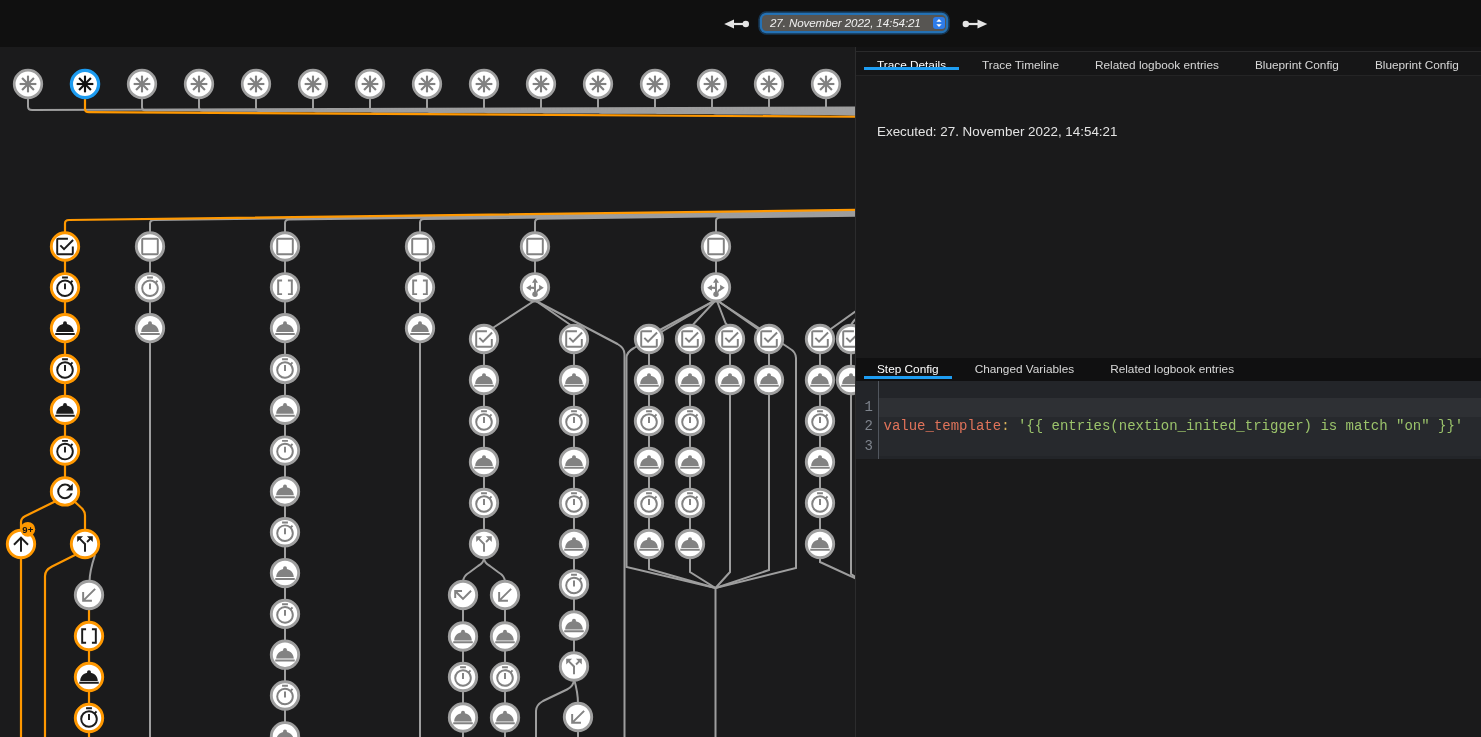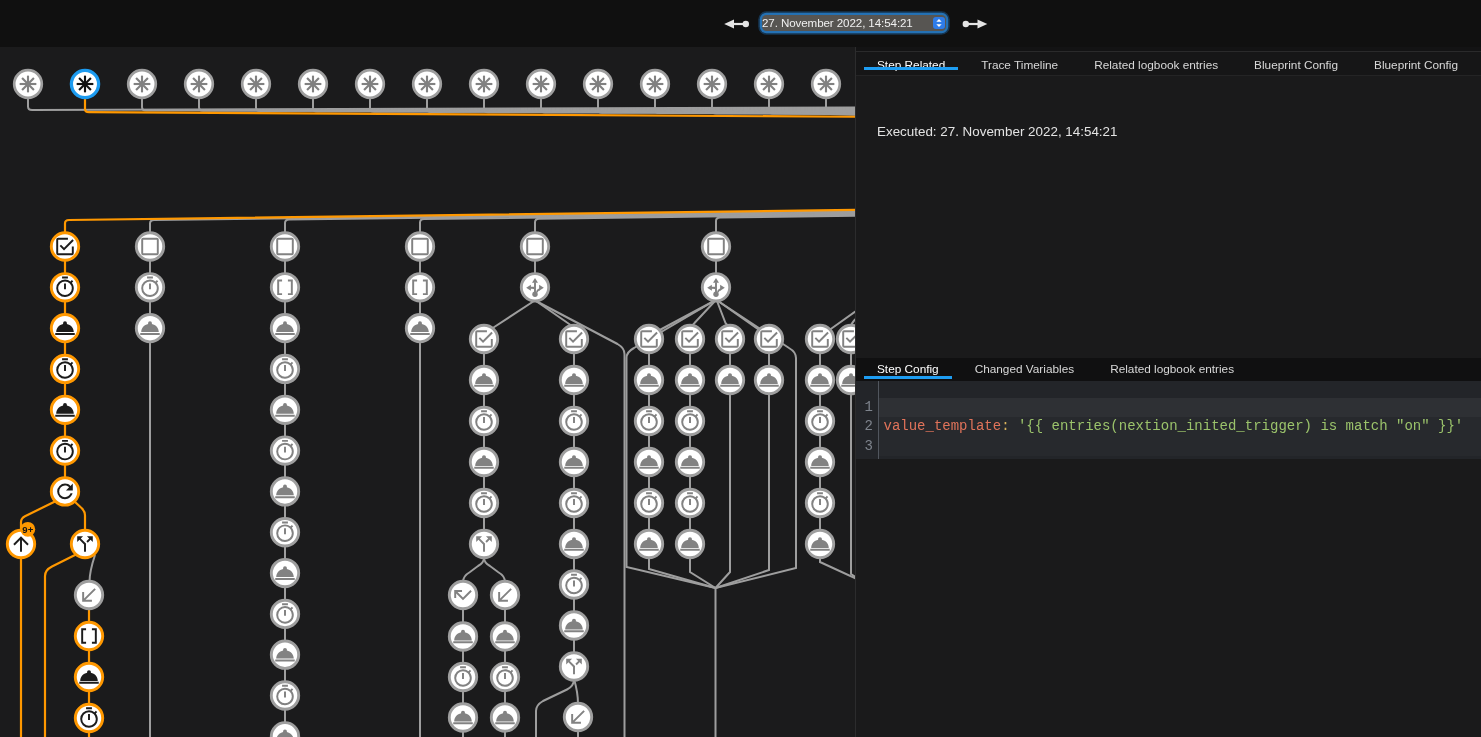--- a/index.html
+++ b/index.html
@@ -1,17 +1,17 @@
 <!DOCTYPE html>
 <html><head><meta charset="utf-8"><style>
 * { margin:0; padding:0; box-sizing:border-box; }
 html,body { width:1481px; height:737px; overflow:hidden; background:#101010; font-family:"Liberation Sans", sans-serif; }
 .topbar { position:absolute; left:0; top:0; width:1481px; height:47px; background:#101010; }
 .graph { position:absolute; left:0; top:47px; width:855px; height:690px; background:#1b1b1c; overflow:hidden; }
-.select { position:absolute; left:762px; top:15px; width:184px; height:16px; background:#575552; border-radius:4.5px; box-shadow:0 0 0 2.2px #2471b4, 0 0 0 3.8px #16344f; color:#f0f0f0; font-size:11.6px; line-height:16.5px; white-space:nowrap; letter-spacing:-0.1px; }
+.select { position:absolute; left:762px; top:15px; width:184px; height:16px; background:#575552; border-radius:4.5px; box-shadow:0 0 0 2.2px #2471b4, 0 0 0 3.8px #16344f; color:#f0f0f0; font-size:11.6px; line-height:16.5px; padding-left:8px; white-space:nowrap; letter-spacing:-0.1px;font-style:italic; }
 .stepper { position:absolute; right:0.8px; top:2px; width:12px; height:12px; background:#2e7ce8; border-radius:3px; display:flex; align-items:center; justify-content:center; }
 .rpanel { position:absolute; left:856px; top:47px; width:625px; height:690px; background:#1a1a1b; }
 .divider { position:absolute; left:855px; top:47px; width:1px; height:690px; background:#2c2c2d; }
 .bar1 { position:absolute; left:0; top:4px; width:625px; height:24.5px; background:#161617; border-top:1px solid #2a2a2b; border-bottom:1px solid #242425; }
 .bar1top { position:absolute; left:0; top:0; width:625px; height:4px; background:#131314; }
 .tabbar { position:absolute; left:0; width:625px; height:24px; display:flex; align-items:stretch; padding-left:3px; }
 .tab { position:relative; color:#d8d8d8; font-size:11.8px; display:flex; align-items:center; justify-content:center; padding:2px 13px 0; margin:0 5px; white-space:nowrap; }
 .tab.act { color:#ffffff; }
 .tab.act::after { content:""; position:absolute; left:0; right:0; bottom:5.5px; height:3.5px; background:#1e9df2; }
 .tb2 .tab.act::after { bottom:1px; }
@@ -390,21 +390,21 @@
           <path d="M6,1.2 L9.2,4.6 H2.8 Z" fill="#fff"></path>
           <path d="M6,10.8 L9.2,7.4 H2.8 Z" fill="#fff"></path>
         </svg>
       </div></div>
 </div>
 <div class="divider"></div>
 <div class="rpanel">
   <div class="bar1top"></div>
   <div class="bar1"></div>
   <div class="tabbar" style="top:4.5px">
-    <div class="tab act">Step Related</div>
+    <div class="tab act">Trace Details</div>
       <div class="tab">Trace Timeline</div>
       <div class="tab">Related logbook entries</div>
       <div class="tab">Blueprint Config</div>
       <div class="tab">Blueprint Config</div>
   </div>
   <div class="executed">Executed: 27. November 2022, 14:54:21</div>
   <div class="bar2"></div>
   <div class="tabbar tb2" style="top:309px">
     <div class="tab act">Step Config</div>
       <div class="tab">Changed Variables</div>

